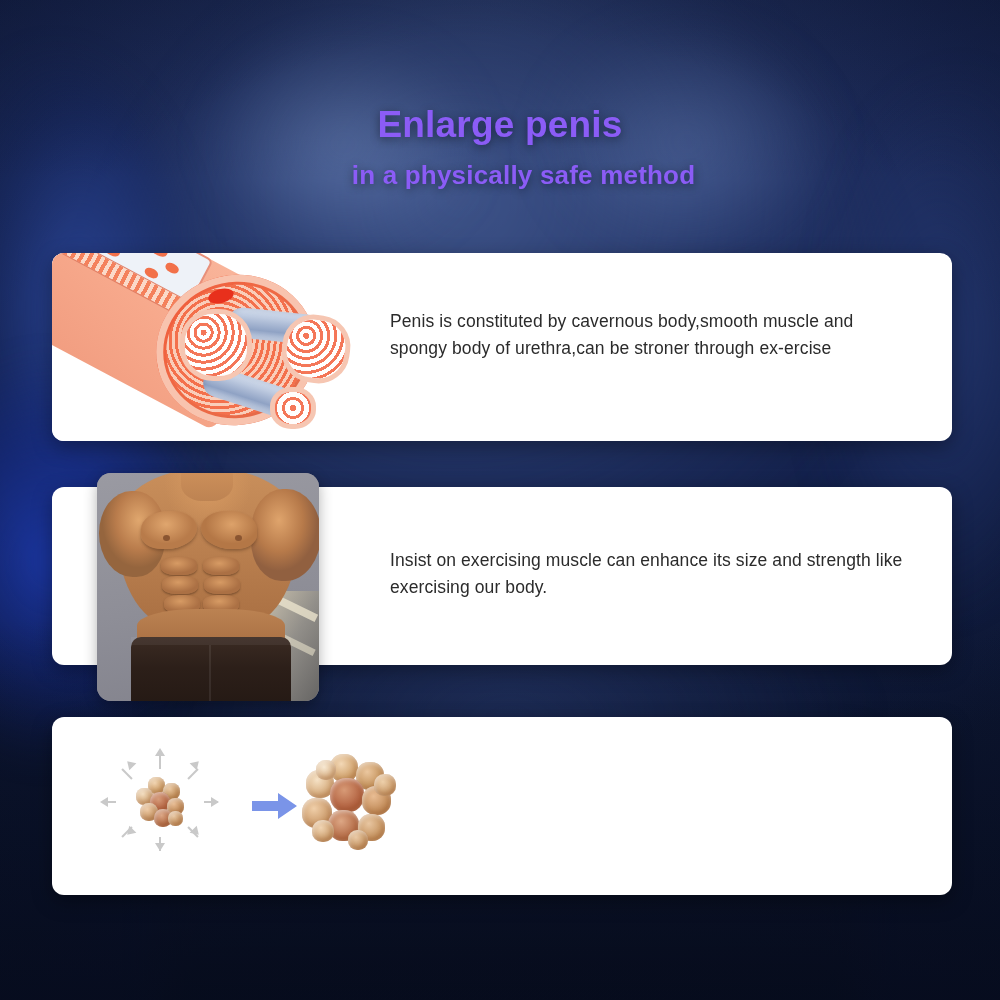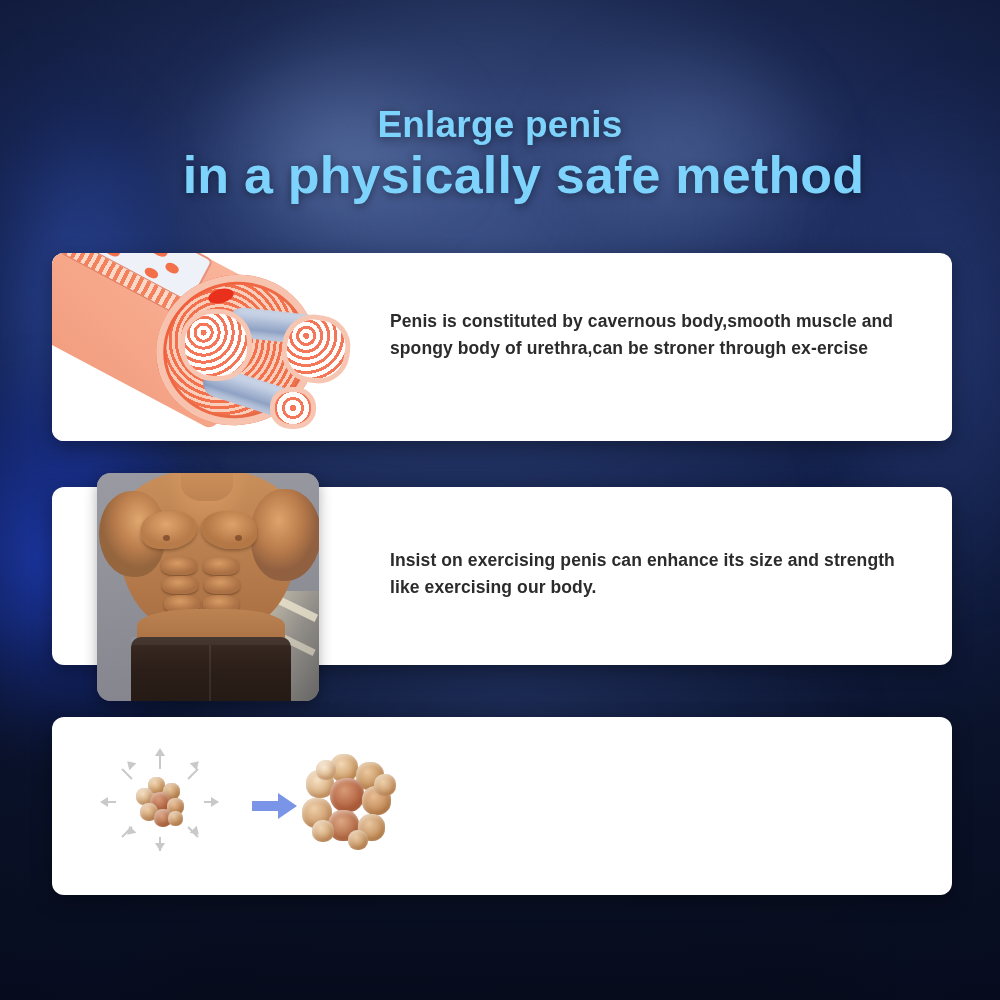--- a/index.html
+++ b/index.html
@@ -66,38 +66,38 @@
   .bg-vignette{
     position:absolute;inset:0;
     background:
       radial-gradient(125% 95% at 50% 42%, rgba(0,0,0,0) 40%, rgba(5,10,28,.55) 78%, rgba(3,7,20,.88) 100%),
       linear-gradient(180deg, rgba(10,18,44,.35) 0%, rgba(0,0,0,0) 18%, rgba(0,0,0,0) 62%, rgba(6,11,26,.75) 100%);
   }
 
   
   .headline{
     position:absolute;left:0;right:0;top:100px;text-align:center;
-    color:#7dd3fc;font-weight:bold;font-size:37px;line-height:50px;
+    color:#8b5cf6;font-weight:bold;font-size:37px;line-height:50px;
     letter-spacing:.2px;
     text-shadow:0 2px 10px rgba(0,0,0,.45);
   }
-  .headline .l2{font-size:52px;padding-left:47px;}
+  .headline .l2{font-size:26px;padding-left:47px;}
 
   
   .card{
     position:absolute;background:#ffffff;border-radius:12px;
     box-shadow:0 6px 20px rgba(0,0,0,.35);
   }
   #card1{left:52px;top:253px;width:900px;height:188px;}
   #card2{left:52px;top:487px;width:900px;height:178px;}
   #card3{left:52px;top:717px;width:900px;height:178px;}
 
   .card-text{
     position:absolute;color:#2b2b2b;font-size:17.5px;line-height:27px;
-    white-space:pre-line;letter-spacing:.1px;font-weight:bold;
+    white-space:pre-line;letter-spacing:.1px;
   }
   #text1{left:338px;top:55px;width:520px;}
   #text2{left:338px;top:60px;width:520px;}
   #text3{left:338px;top:50px;width:520px;}
 
   
   .anat-clip{
     position:absolute;left:0;top:0;width:302px;height:188px;
     border-radius:12px 0 0 12px;overflow:hidden;background:#fff;
   }
@@ -327,21 +327,21 @@
         </div>
         <div class="corp" id="corpC">
           <div class="mesh"></div>
         </div>
       </div>
     </div>
     <div class="card-text" id="text1">Penis is constituted by cavernous body,smooth muscle and spongy body of urethra,can be stroner through ex-ercise</div>
   </div>
 
   <div class="card" id="card2">
-    <div class="card-text" id="text2">Insist on exercising penis can enhance its size and strength like exercising our body.</div>
+    <div class="card-text" id="text2">Insist on exercising muscle can enhance its size and strength like exercising our body.</div>
   </div>
 
   <div class="photo">
     <div class="ph-bg"></div>
     <div class="ph-rail"></div>
     <div class="torso"></div>
     <div class="neck"></div>
     <div class="shoulderL"></div>
     <div class="shoulderR"></div>
     <div class="pecL"></div>

